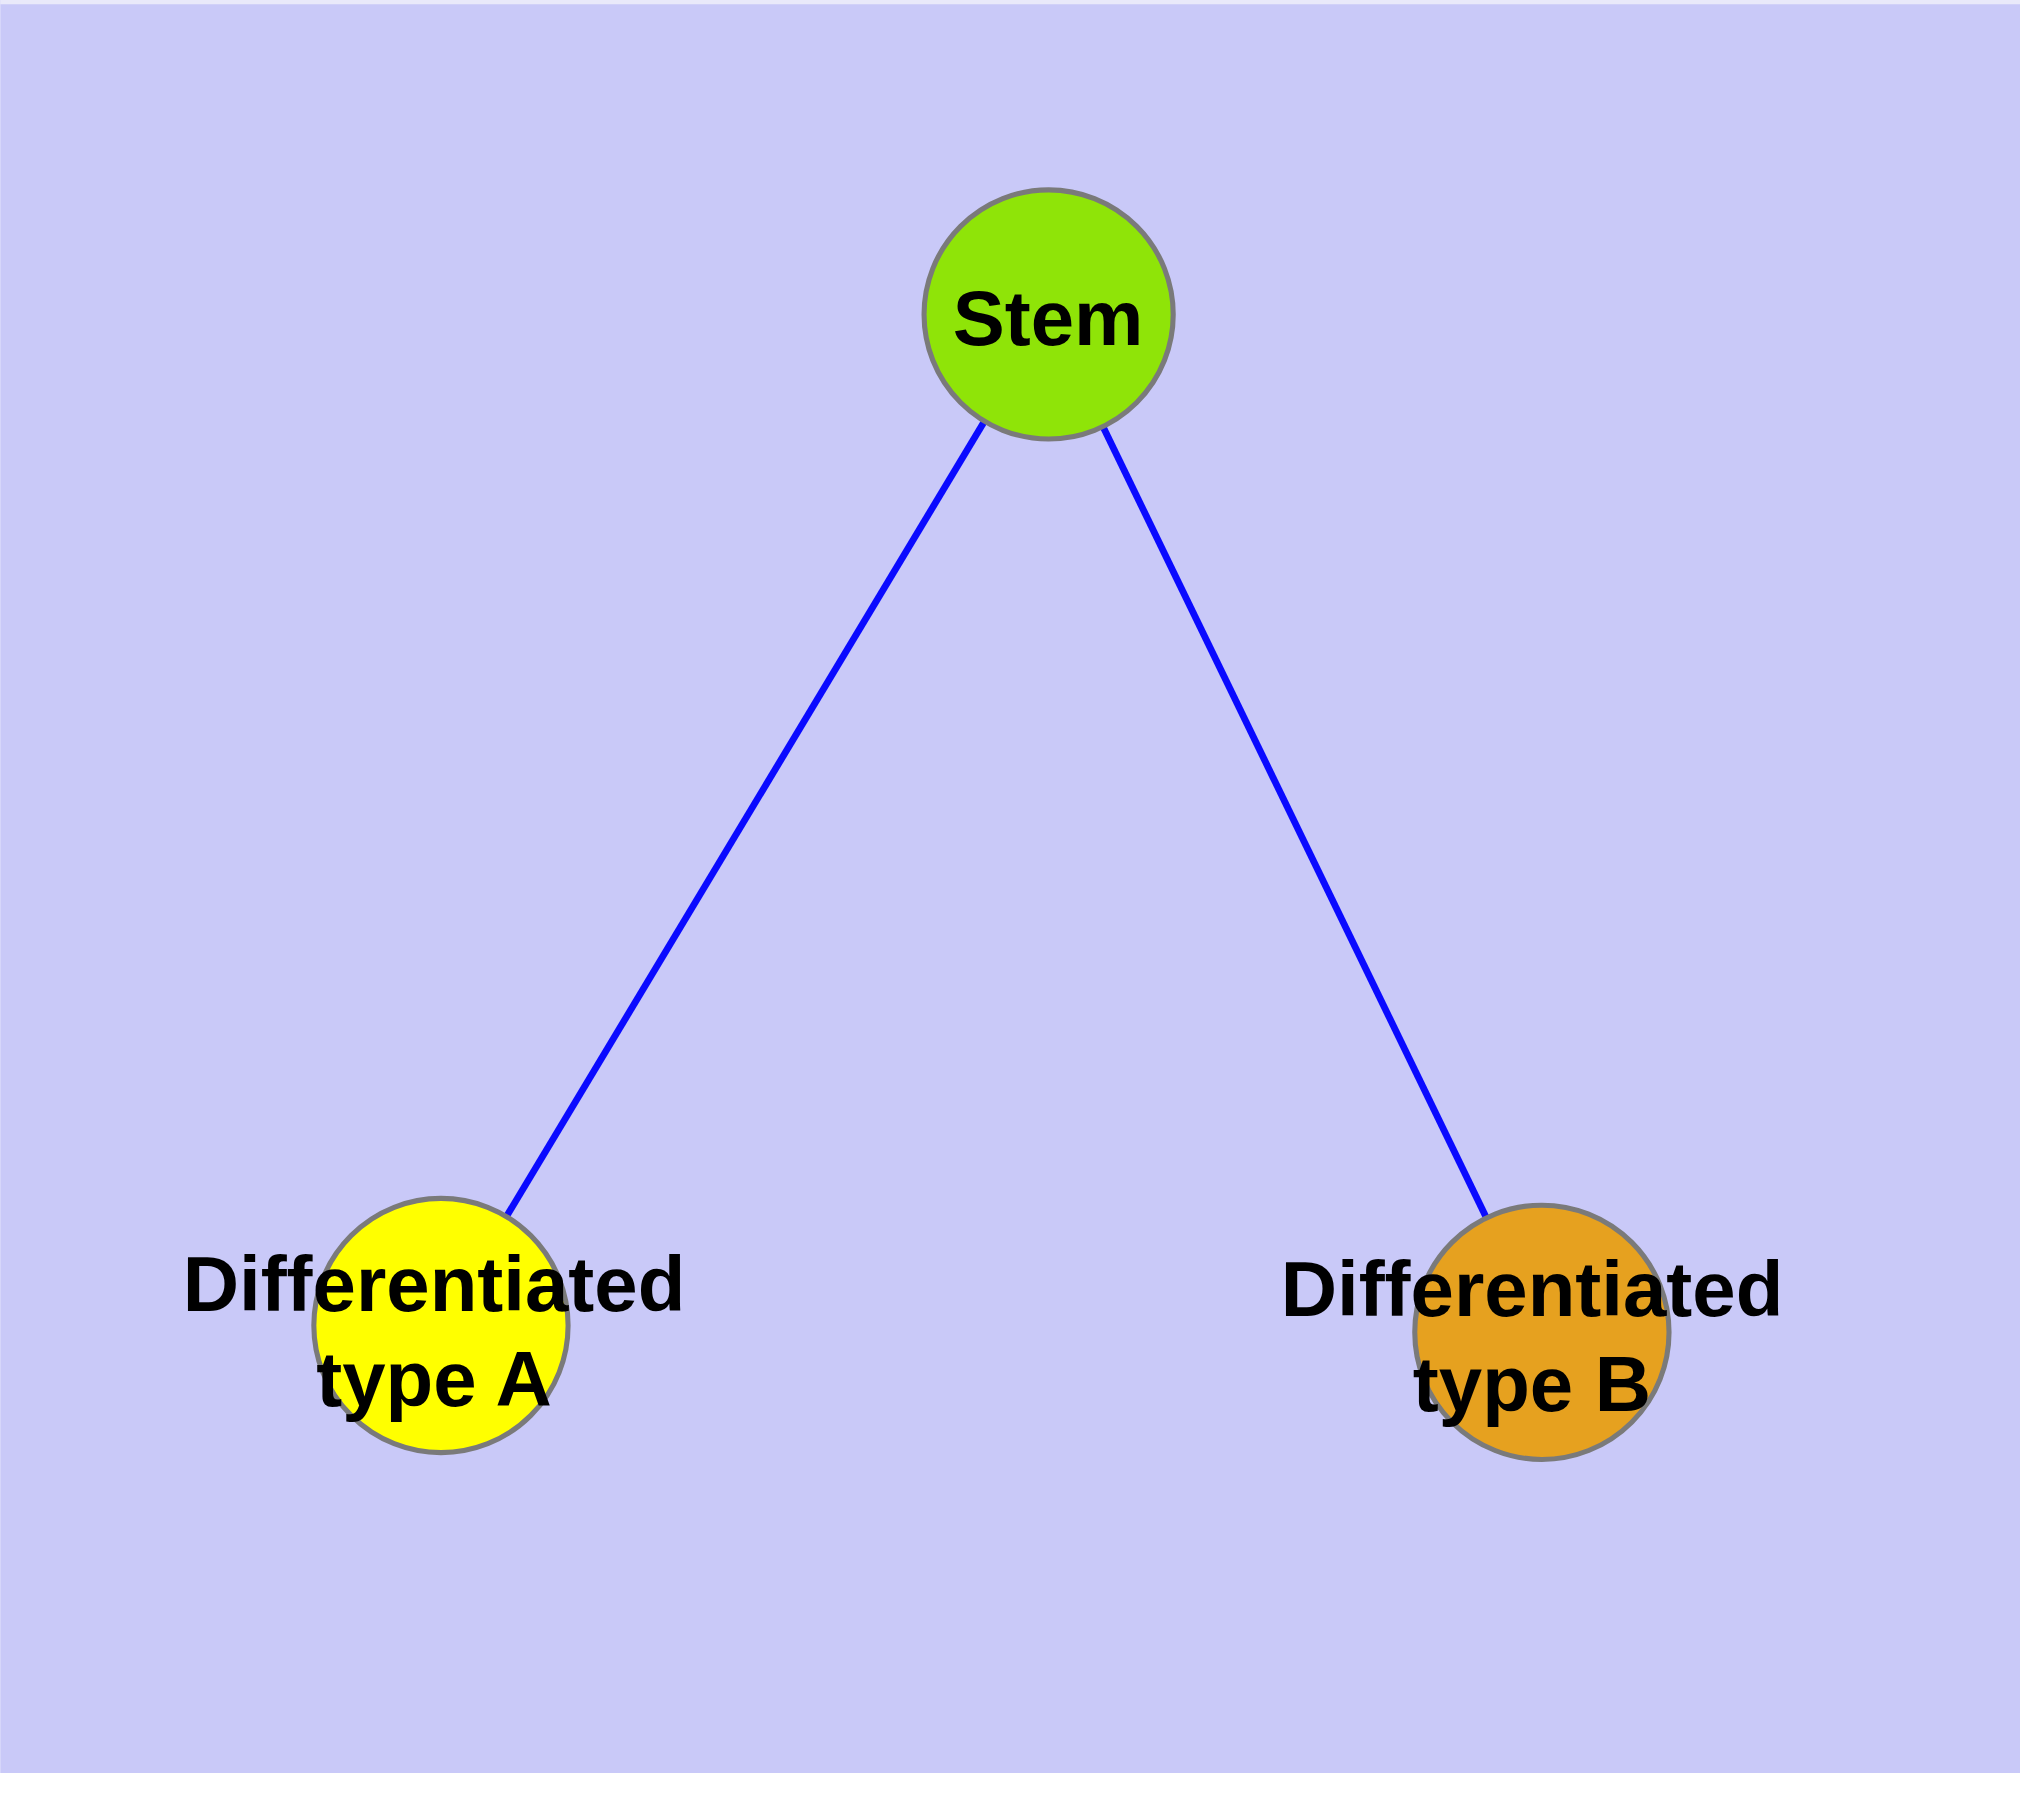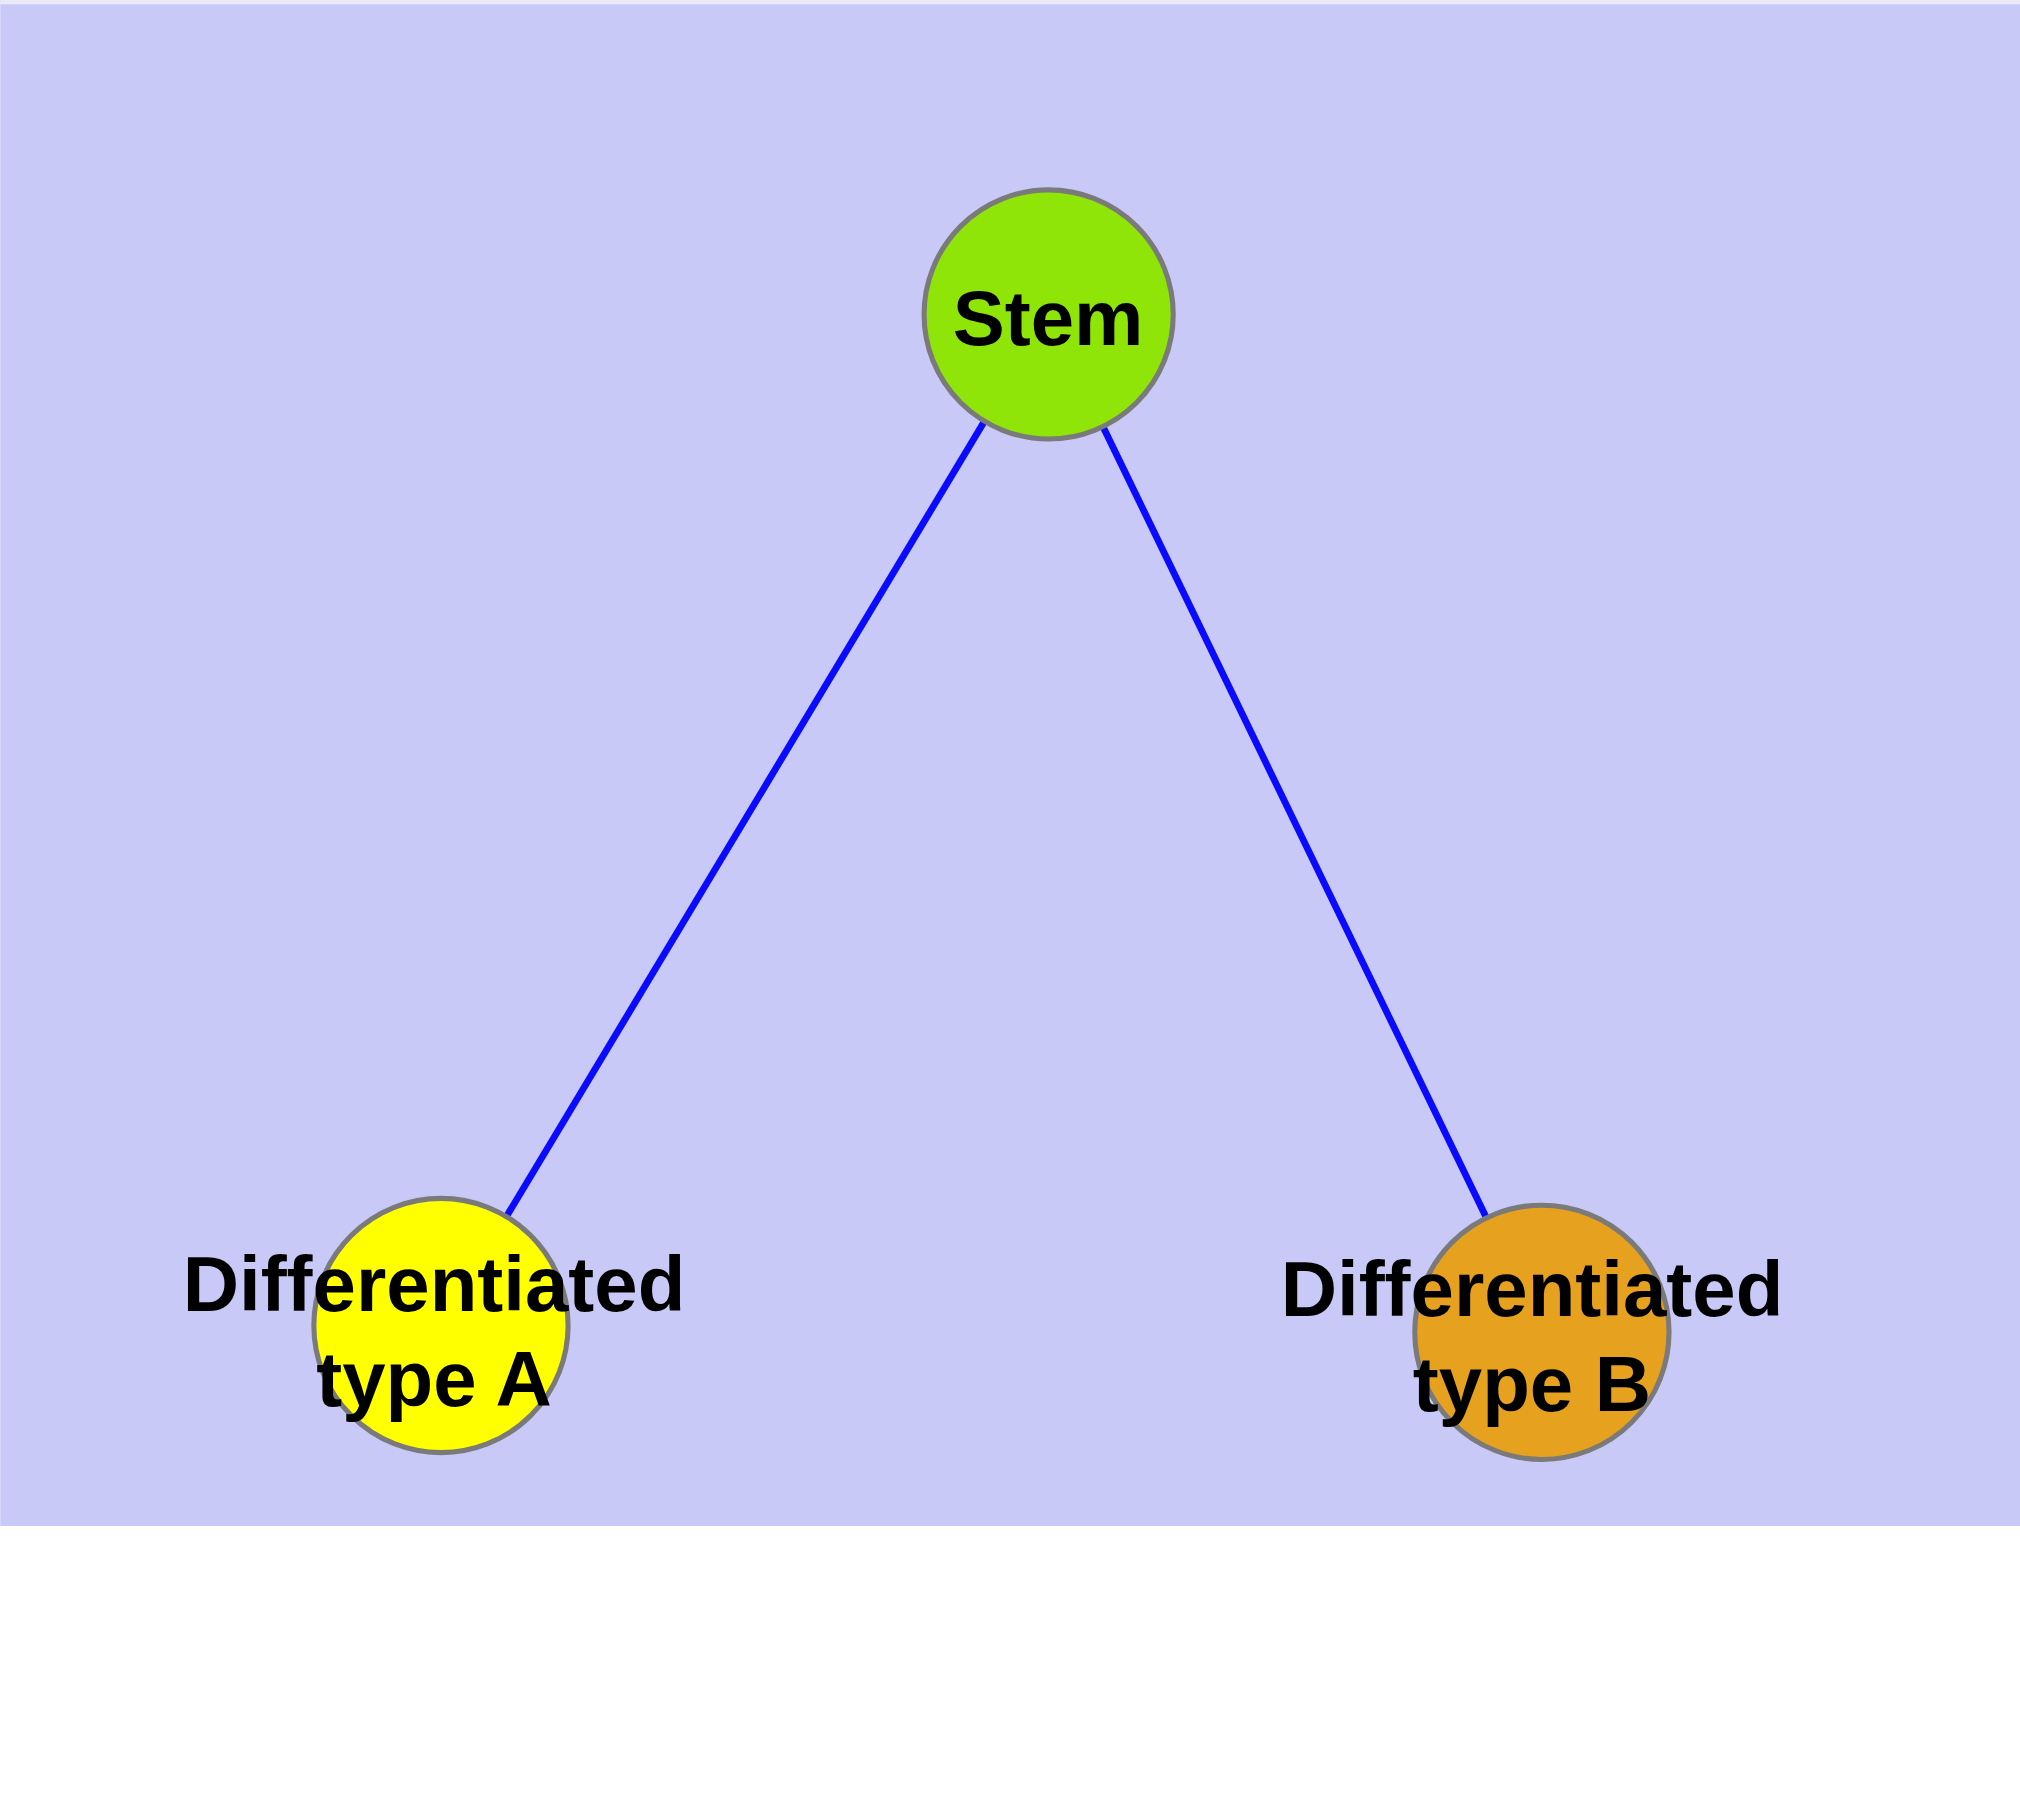--- a/index.html
+++ b/index.html
@@ -2,21 +2,21 @@
 <html style="font-size:13.6px"><head>
 <meta charset="utf-8">
 <style>
   html, body {
     margin: 0;
     padding: 0;
   }
   .canvas {
     position: relative;
     width: 2021px;
-    height: 1526px;
+    height: 1773px;
     overflow: hidden;
     font-family: "Liberation Sans", sans-serif;
   }
   .graph-svg {
     position: absolute;
     left: 0;
     top: 0;
     display: block;
   }
   .node-label {

